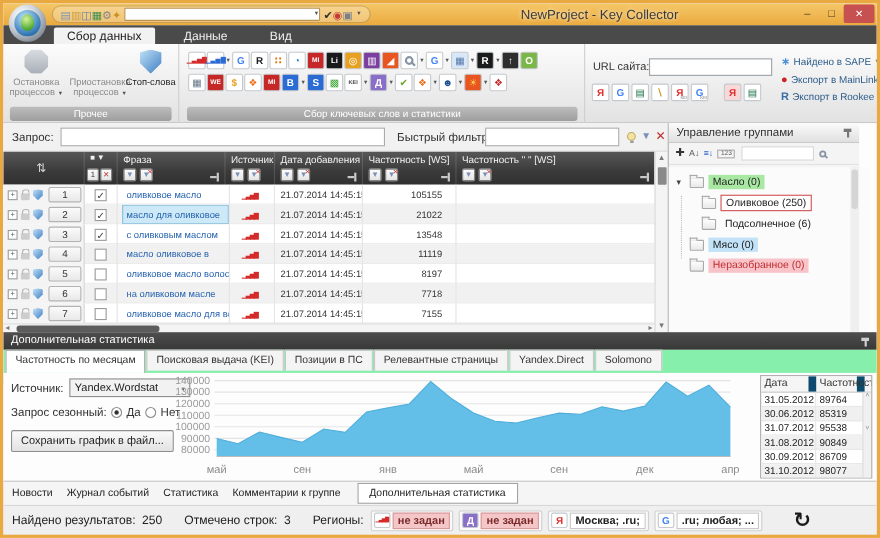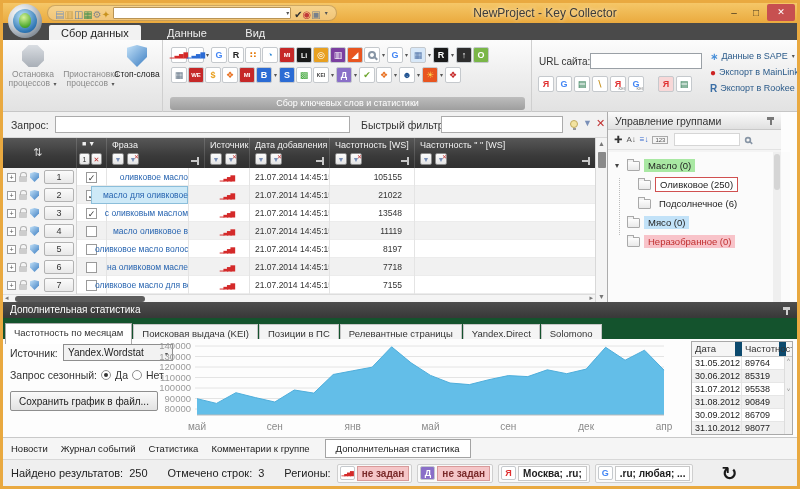--- a/index.html
+++ b/index.html
@@ -103,21 +103,21 @@
     display:flex;align-items:center;gap:3px;padding-left:4px;}
   .expbtn{width:9px;height:9px;border:1px solid #9A9A9A;background:#fff;font-size:7px;line-height:7px;text-align:center;color:#555;}
   .lock{position:relative;width:8px;height:6px;background:#CDCDCD;border-radius:1px;margin-top:3px;}
   .lock::before{content:'';position:absolute;left:1px;top:-4px;width:5px;height:4px;border:1px solid #B5B5B5;border-bottom:none;border-radius:3px 3px 0 0;}
   .numbtn{width:30px;height:14px;border:1px solid #B2B2B2;border-radius:2px;background:linear-gradient(#FBFBFB,#E8E8E8);
     font-size:9px;line-height:13px;text-align:center;color:#333;margin-left:2px;}
   .cell{position:absolute;top:0;height:18px;font-size:8.5px;line-height:18px;color:#333;border-right:1px solid #E4E4E4;
     white-space:nowrap;overflow:hidden;}
   .c1{left:74px;width:30px;display:flex;align-items:center;justify-content:center;}
   .cb{width:11px;height:11px;border:1px solid #9A9A9A;background:#fff;font-size:9px;line-height:10px;text-align:center;color:#333;}
-  .c2{left:88px;width:98px;padding-left:4px;text-align:right;}
+  .c2{left:108px;width:98px;padding-left:4px;}
   .c2 a{color:#2764B0;}
   .c2.sel{background:#CDE9F7;box-shadow:inset 0 0 0 1px #8BBEDA;}
   .c3{left:202px;width:45px;text-align:center;}
   .bars{font-size:6px;letter-spacing:-1px;color:#D42A2A;}
   .c4{left:247px;width:80px;padding-left:5px;}
   .c5{left:327px;width:85px;text-align:right;padding-right:12px;}
   .c6{left:412px;width:180px;border-right:none;}
   #hscroll{position:absolute;left:0;top:182px;width:592px;height:8px;background:#F4F4F4;border-top:1px solid #DDD;}
   #hscroll .thumb{position:absolute;left:12px;top:1px;width:130px;height:6px;border-radius:3px;background:#5C5C5C;}
   #hscroll .ar{position:absolute;top:-1px;font-size:7px;color:#777;}
@@ -150,22 +150,22 @@
   .hl-blue{background:#C2E2F8;}
   .hl-pink{background:#F8C3C9;color:#C03030;}
   .tsel{border:1px solid #D05050;background:#fff;}
   #tguide{position:absolute;left:11px;top:26px;height:57px;border-left:1px dotted #BDBDBD;}
   #rp-scroll{position:absolute;right:0;top:40px;width:8px;bottom:0;background:#EFEFEF;}
   #rp-scroll .thumb{position:absolute;left:1px;top:2px;width:6px;height:36px;background:#D5D5D5;border-radius:3px;}
   
   #bpanel{position:absolute;left:0;top:299px;width:794px;height:135px;background:#F2F2F2;}
   #bp-head{position:absolute;left:0;top:0;width:100%;height:16px;background:linear-gradient(#4E4E4E,#383838);
     color:#fff;font-size:10px;line-height:16px;padding-left:7px;}
-  #bp-tabs{position:absolute;left:0;top:16px;width:100%;height:31px;background:#14532d;border-bottom:1px solid #ABABAB;
-    display:flex;align-items:center;padding-left:2px;}
+  #bp-tabs{position:absolute;left:0;top:16px;width:100%;height:31px;background:#86efac;border-bottom:1px solid #ABABAB;
+    display:flex;align-items:flex-start;padding-left:2px;}
   .btab{height:19px;padding:3px 8px 0 8px;font-size:9.5px;color:#333;background:#F4F4F4;border:1px solid #C6C6C6;
     border-bottom:none;margin-right:1px;white-space:nowrap;}
   .btab.active{background:#fff;border-color:#ABABAB;height:21px;position:relative;z-index:2;}
   #bp-content{position:absolute;left:0;top:37px;width:100%;height:98px;background:#FDFDFD;}
   #src-label{position:absolute;left:7px;top:8px;font-size:10.5px;color:#333;}
   #src-select{position:absolute;left:60px;top:5px;width:110px;height:17px;border:1px solid #8E8E8E;background:#F2F2F2;
     font-size:10px;line-height:15px;padding-left:4px;color:#222;}
   #src-select .da{position:absolute;right:3px;top:6px;}
   #season-row{position:absolute;left:7px;top:30px;font-size:10.5px;color:#333;display:flex;align-items:center;gap:4px;}
   .radio{width:10px;height:10px;border:1px solid #8E8E8E;border-radius:50%;background:#fff;position:relative;}
@@ -240,20 +240,21 @@
         <span>Остановка процессов</span> <i class="da">▾</i>
       </div>
       <div class="bigbtn" style="left:58px;width:60px;">
         <span class="ic pausebars"><i></i><i></i></span>
         <span>Приостановка процессов</span> <i class="da">▾</i>
       </div>
       <div class="bigbtn" style="left:108px;color:#222;">
         <span class="ic shield"></span>
         <span>Стоп-слова</span>
       </div>
+      <div class="gcap">Прочее</div>
     </div>
     <div class="rgroup" id="g2">
       <div class="irow" id="icons-row1">
           <span class="ticon">
             <b style="color: rgb(212, 42, 42); font-size: 6px;">▁▃▅▇</b>
           </span>
           <span class="ticon">
             <b style="color: rgb(43, 107, 212); font-size: 6px;">▁▃▅▇</b>
           </span>
           <i class="da">▾</i>
@@ -389,21 +390,21 @@
           <span class="ticon" style="background: rgb(248, 216, 216); margin-left: 12px;">
             <b style="color: rgb(224, 48, 48);">Я</b>
           </span>
           <span class="ticon">
             <b style="color: rgb(30, 113, 69);">▤</b>
           </span>
         </div>
       <div id="exports">
           <div class="exrow">
             <b style="color: rgb(74, 144, 217);">∗</b>
-            <span>Данные в SAPE</span>
+            <span>Найдено в SAPE</span>
             <i class="da">▾</i>
           </div>
           <div class="exrow">
             <b style="color: rgb(204, 34, 34);">●</b>
             <span>Экспорт в MainLink</span>
           </div>
           <div class="exrow">
             <b style="color: rgb(58, 110, 165);">R</b>
             <span>Экспорт в Rookee</span>
             <i class="da">▾</i>

